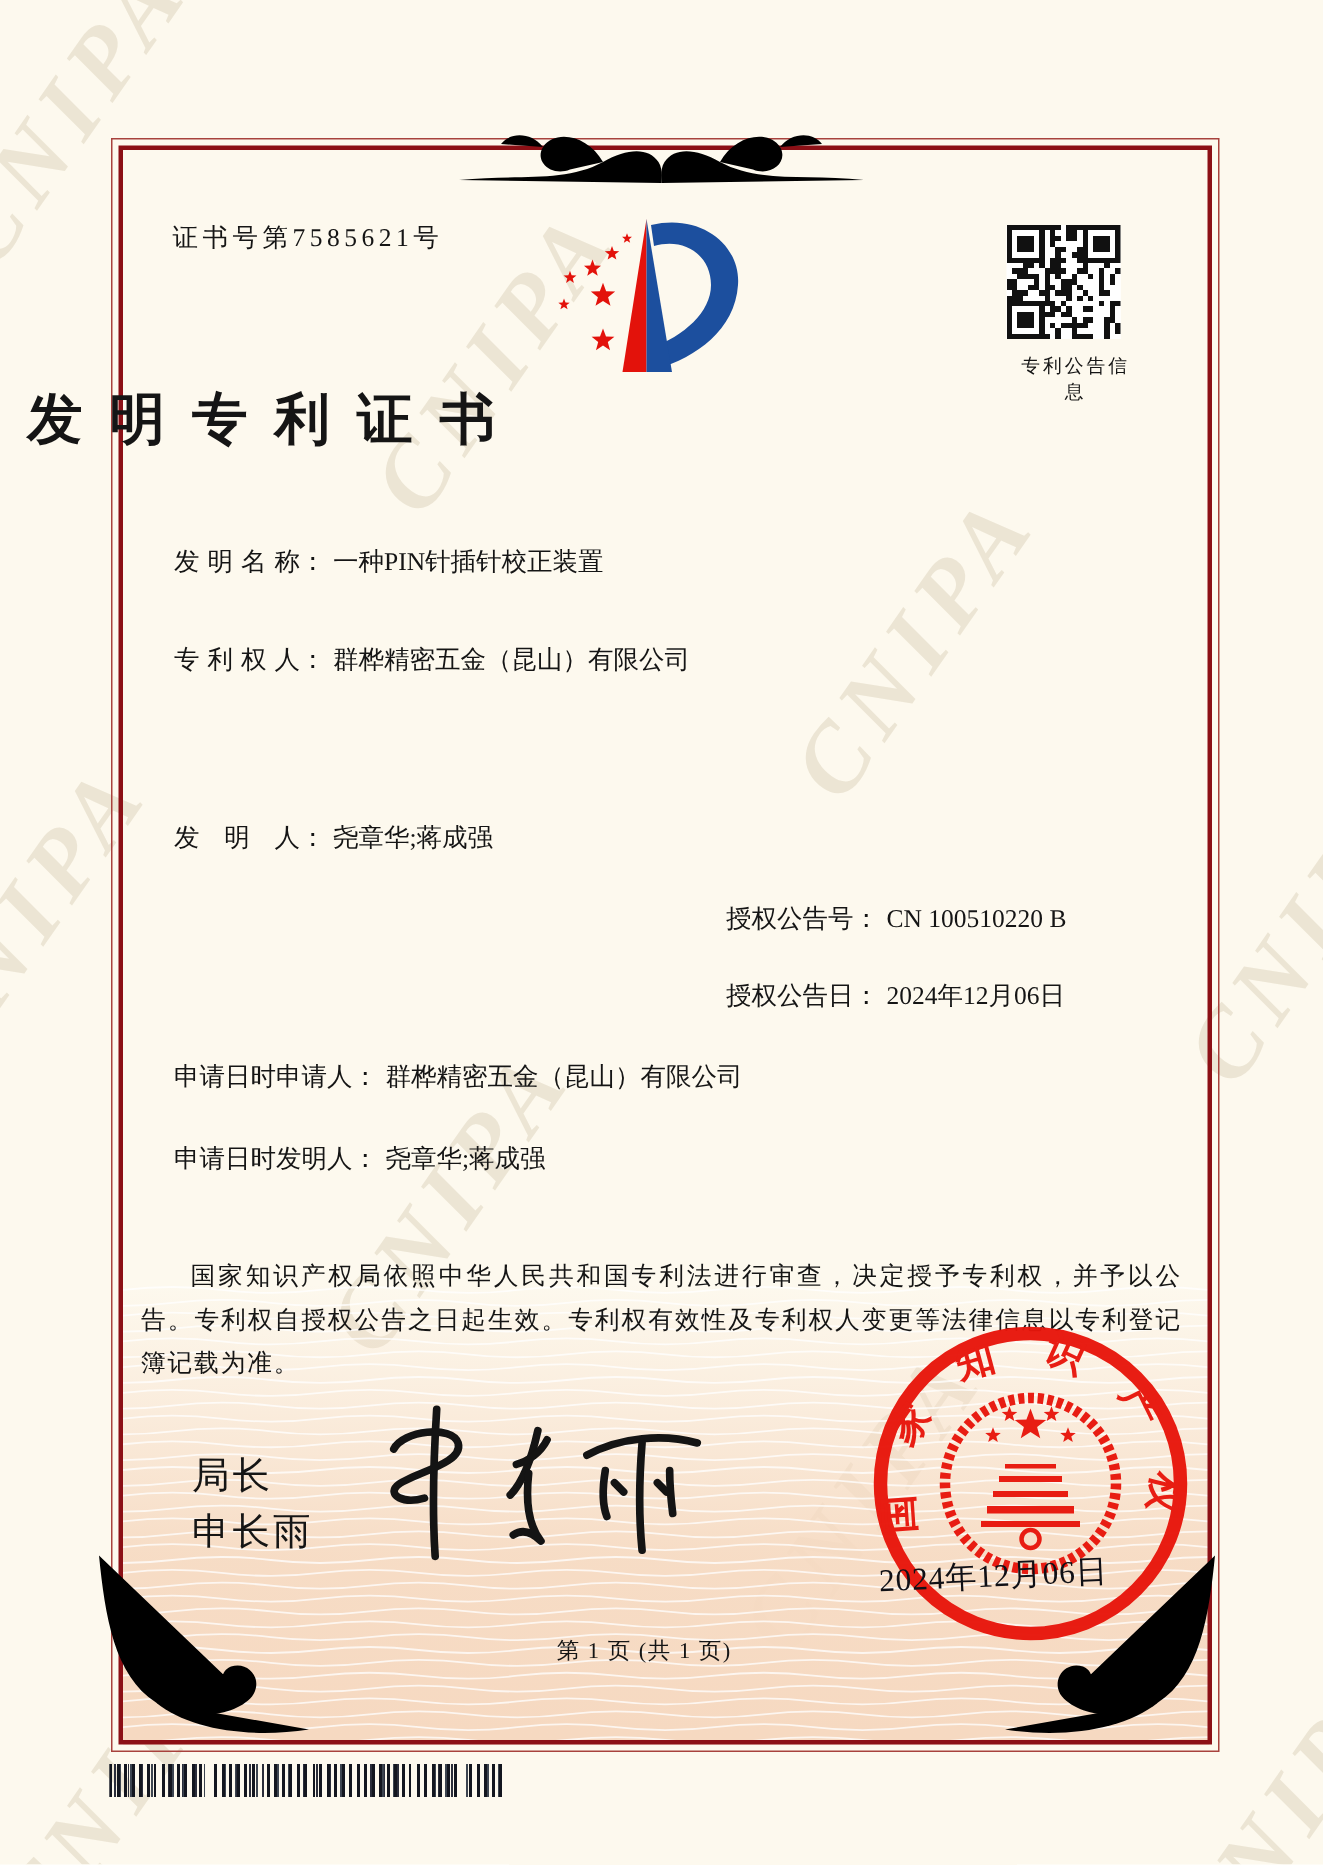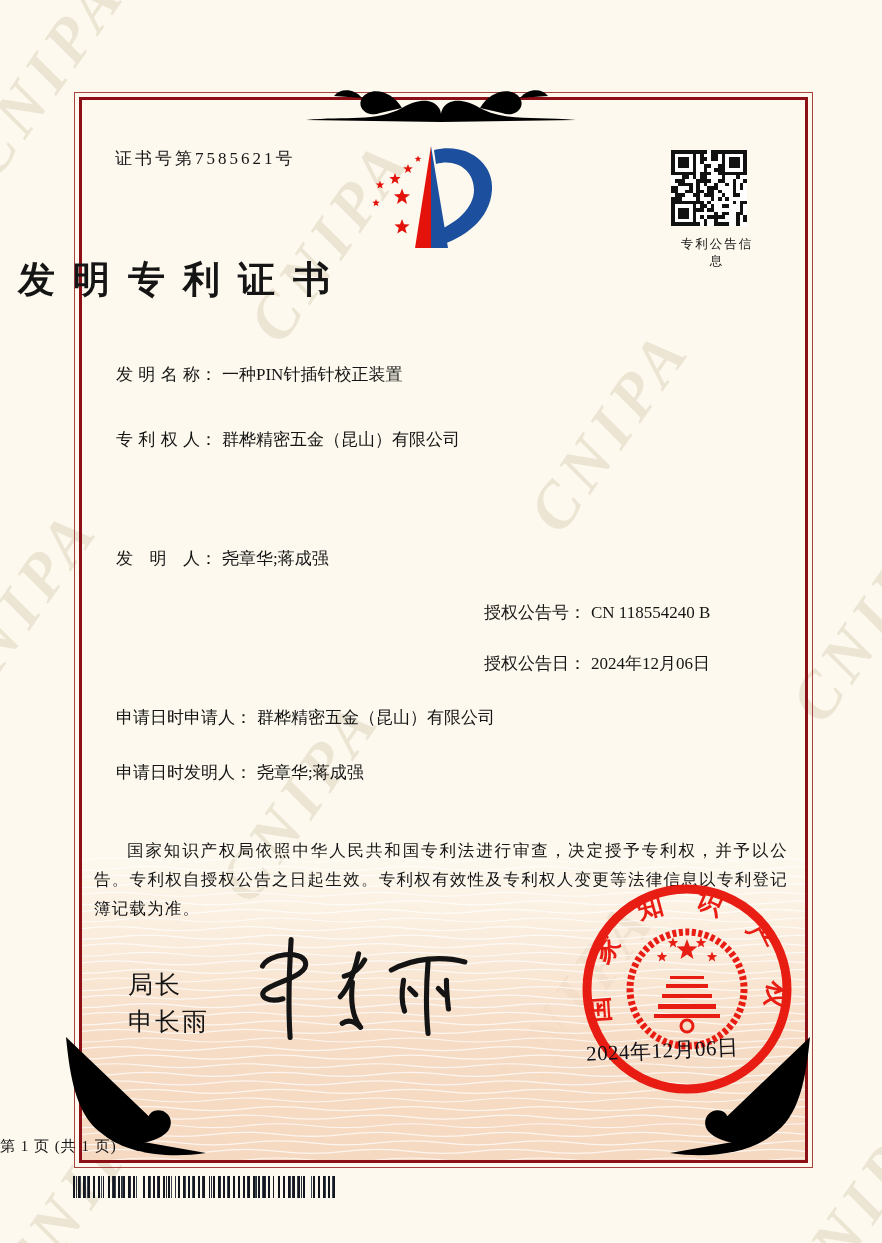--- a/index.html
+++ b/index.html
@@ -36,21 +36,21 @@
   .sig path{stroke:#141414;stroke-width:5;fill:none;stroke-linecap:round;stroke-linejoin:round;}
   
   .waveband{position:absolute;left:82px;top:856px;width:724px;height:307px;
             background:linear-gradient(180deg,rgba(247,222,201,0) 0,rgba(247,222,201,.45) 80px,rgba(246,218,194,.92) 180px,#f6d9c1 300px);}
   .waveband svg{position:absolute;left:0;top:0;width:100%;height:100%;}
   
   .seal{position:absolute;left:578px;top:880px;width:220px;height:220px;opacity:.96;}
   .seal-date{position:absolute;left:586px;top:1036px;width:175px;font-size:21px;color:#101016;
              letter-spacing:.5px;transform:rotate(-2.5deg);white-space:nowrap;}
   
-  .page-num{position:absolute;left:0;top:1137px;width:859px;text-align:left;font-size:15px;letter-spacing:1px;}
+  .page-num{position:absolute;left:0;top:1091px;width:859px;text-align:center;font-size:15px;letter-spacing:1px;}
   .barcode{position:absolute;left:73px;top:1176px;width:263px;height:22px;
     background-image:
       repeating-linear-gradient(90deg,rgba(253,249,238,0) 0 31px,#fdf9ee 31px 34px),
       repeating-linear-gradient(90deg,#13161f 0 2px,rgba(0,0,0,0) 2px 5px),
       repeating-linear-gradient(90deg,rgba(0,0,0,0) 0 3px,#2a2d3a 3px 4px,rgba(0,0,0,0) 4px 9px),
       repeating-linear-gradient(90deg,#3d4550 0 1px,rgba(0,0,0,0) 1px 7px);}
 </style>
 </head>
 <body>
 
@@ -305,21 +305,21 @@
   <div class="row" style="top:363px">
     <span class="lbl just">发明名称</span><span class="colon">：</span><span class="val">一种PIN针插针校正装置</span>
   </div>
   <div class="row" style="top:428px">
     <span class="lbl just">专利权人</span><span class="colon">：</span><span class="val">群桦精密五金（昆山）有限公司</span>
   </div>
   <div class="row" style="top:547px">
     <span class="lbl just">发明人</span><span class="colon">：</span><span class="val">尧章华;蒋成强</span>
   </div>
   <div class="row row-r" style="top:601px">
-    <span class="lbl">授权公告号</span><span class="colon">：</span><span class="val">CN 118554240 B</span>
+    <span class="lbl">授权公告号</span><span class="colon">：</span><span class="val">CN 100510220 B</span>
   </div>
   <div class="row row-r" style="top:652px">
     <span class="lbl">授权公告日</span><span class="colon">：</span><span class="val">2024年12月06日</span>
   </div>
   <div class="row" style="top:706px">
     <span class="lbl">申请日时申请人</span><span class="colon">：</span><span class="val">群桦精密五金（昆山）有限公司</span>
   </div>
   <div class="row" style="top:761px">
     <span class="lbl">申请日时发明人</span><span class="colon">：</span><span class="val">尧章华;蒋成强</span>
   </div>

